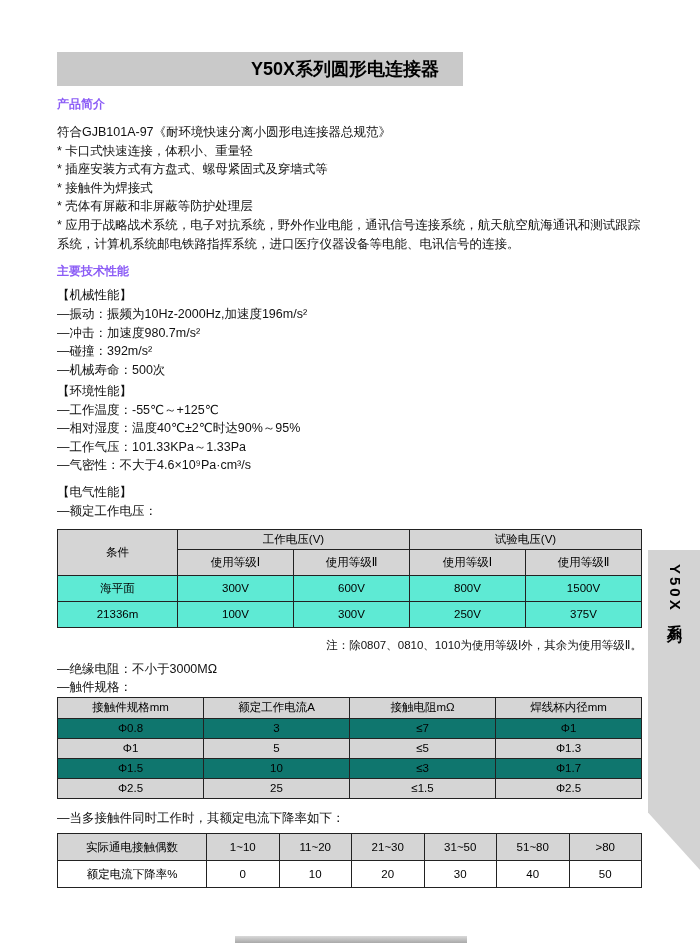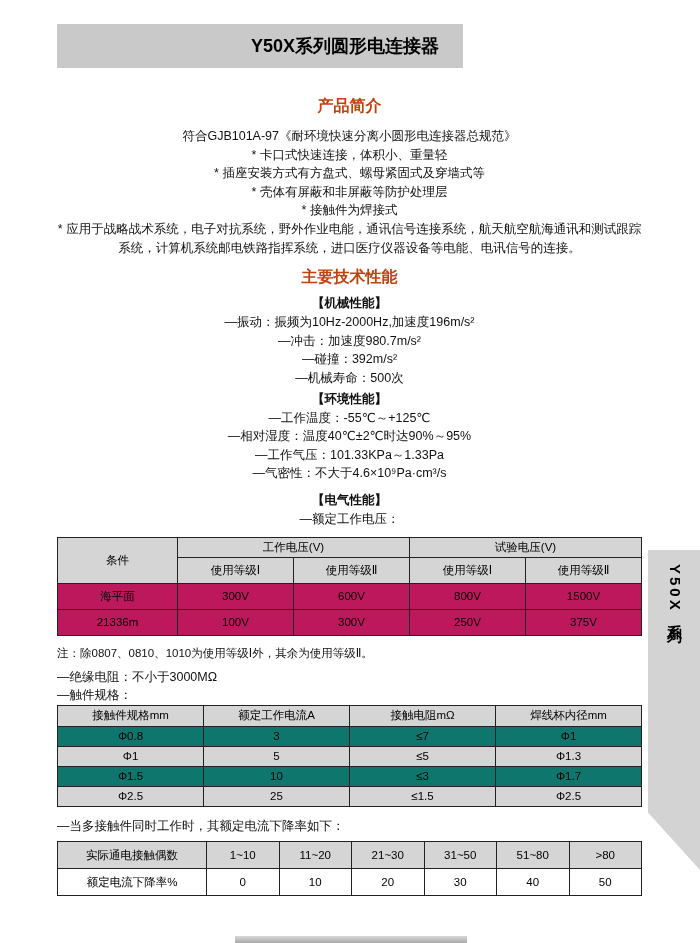--- a/index.html
+++ b/index.html
@@ -2,50 +2,50 @@
 <html><head>
 <meta charset="utf-8">
 <style>
   html,body{margin:0;padding:0;}
   body{
     width:700px;height:943px;position:relative;background:#ffffff;
     font-family:"Liberation Sans","DejaVu Sans",sans-serif;
     color:#111;overflow:hidden;
   }
   .title-bar{
-    position:absolute;left:57px;top:24px;width:406px;height:44px;
+    position:absolute;left:57px;top:52px;width:406px;height:34px;
     background:#c9c9c9;box-sizing:border-box;
     display:flex;align-items:center;justify-content:flex-end;
     padding-right:24px;font-weight:bold;font-size:18px;color:#000;
   }
   .content{position:absolute;left:57px;top:96px;width:585px;}
-  .h1{font-size:16px;font-weight:bold;margin:0 0 10px 0;color:#c2410c;text-align:center;}
+  .h1{font-size:12px;font-weight:bold;margin:0 0 10px 0;color:#8b5cf6;}
   .h1.tech{margin:10px 0 6px 0;font-family:Liberation Serif, serif;}
   .line{font-size:12.5px;line-height:18.6px;color:#111;}
-  .sub-head{font-size:12.5px;line-height:19px;font-weight:bold;color:#111;}
-  .block{margin-bottom:2px;text-align:center;}
+  .sub-head{font-size:12.5px;line-height:19px;font-weight:normal;color:#111;}
+  .block{margin-bottom:2px;}
   table{border-collapse:collapse;width:585px;table-layout:fixed;
         font-size:11.5px;color:#000;margin-top:0;}
   th,td{border:1px solid #222;text-align:center;vertical-align:middle;
         padding:0;overflow:hidden;white-space:nowrap;font-weight:normal;}
   .voltage-table{margin-top:8px;}
   .voltage-table th{background:#d5d5d5;}
   .voltage-table .r-group{height:20px;}
   .voltage-table .r-sub th{height:25px;}
-  .voltage-table td{height:25px;background:#be185d;text-align:center;}
+  .voltage-table td{height:25px;background:#5eead4;text-align:center;}
   .voltage-table col.c-cond{width:120px;}
   .contact-table th{background:#d5d5d5;height:20px;}
   .contact-table td{height:19px;}
   .contact-table tr.shade td{background:#d5d5d5;}
   .contact-table tr.plain td{background:#0f766e;}
   .derate-table{margin-top:6px;}
   .derate-table td{height:26px;}
   .derate-table tr.hdr td{background:#d5d5d5;margin-top:24px;}
   .derate-table col.c-label{width:149px;}
-  .note{font-size:11.5px;line-height:18px;margin-top:8px;color:#111;}
+  .note{font-size:11.5px;line-height:18px;margin-top:8px;color:#111;text-align:right;}
   .spacer-s{height:6px;}
   .spacer-m{height:10px;}
   .side-tab{
     position:absolute;right:0;top:550px;width:52px;height:320px;
     background:#d3d3d3;
     clip-path:polygon(0 0,100% 0,100% 100%,0 82%);
   }
   .side-tab .tab-text{
     writing-mode:vertical-rl;text-orientation:mixed;
     font-size:15px;font-weight:bold;color:#000;
@@ -65,22 +65,22 @@
 </div>
 
 <div class="content">
 
   <div class="h1">产品简介</div>
 
   <div class="block">
     <div class="line">符合GJB101A-97《耐环境快速分离小圆形电连接器总规范》</div>
     <div class="line">* 卡口式快速连接，体积小、重量轻</div>
     <div class="line">* 插座安装方式有方盘式、螺母紧固式及穿墙式等</div>
+    <div class="line">* 接触件为焊接式</div>
     <div class="line">* 壳体有屏蔽和非屏蔽等防护处理层</div>
-    <div class="line">* 接触件为焊接式</div>
     <div class="line">* 应用于战略战术系统，电子对抗系统，野外作业电能，通讯信号连接系统，航天航空航海通讯和测试跟踪系统，计算机系统邮电铁路指挥系统，进口医疗仪器设备等电能、电讯信号的连接。</div>
   </div>
 
   <div class="h1 tech">主要技术性能</div>
 
   <div class="block">
     <div class="sub-head">【机械性能】</div>
     <div class="line">—振动：振频为10Hz-2000Hz,加速度196m/s²</div>
     <div class="line">—冲击：加速度980.7m/s²</div>
     <div class="line">—碰撞：392m/s²</div>

